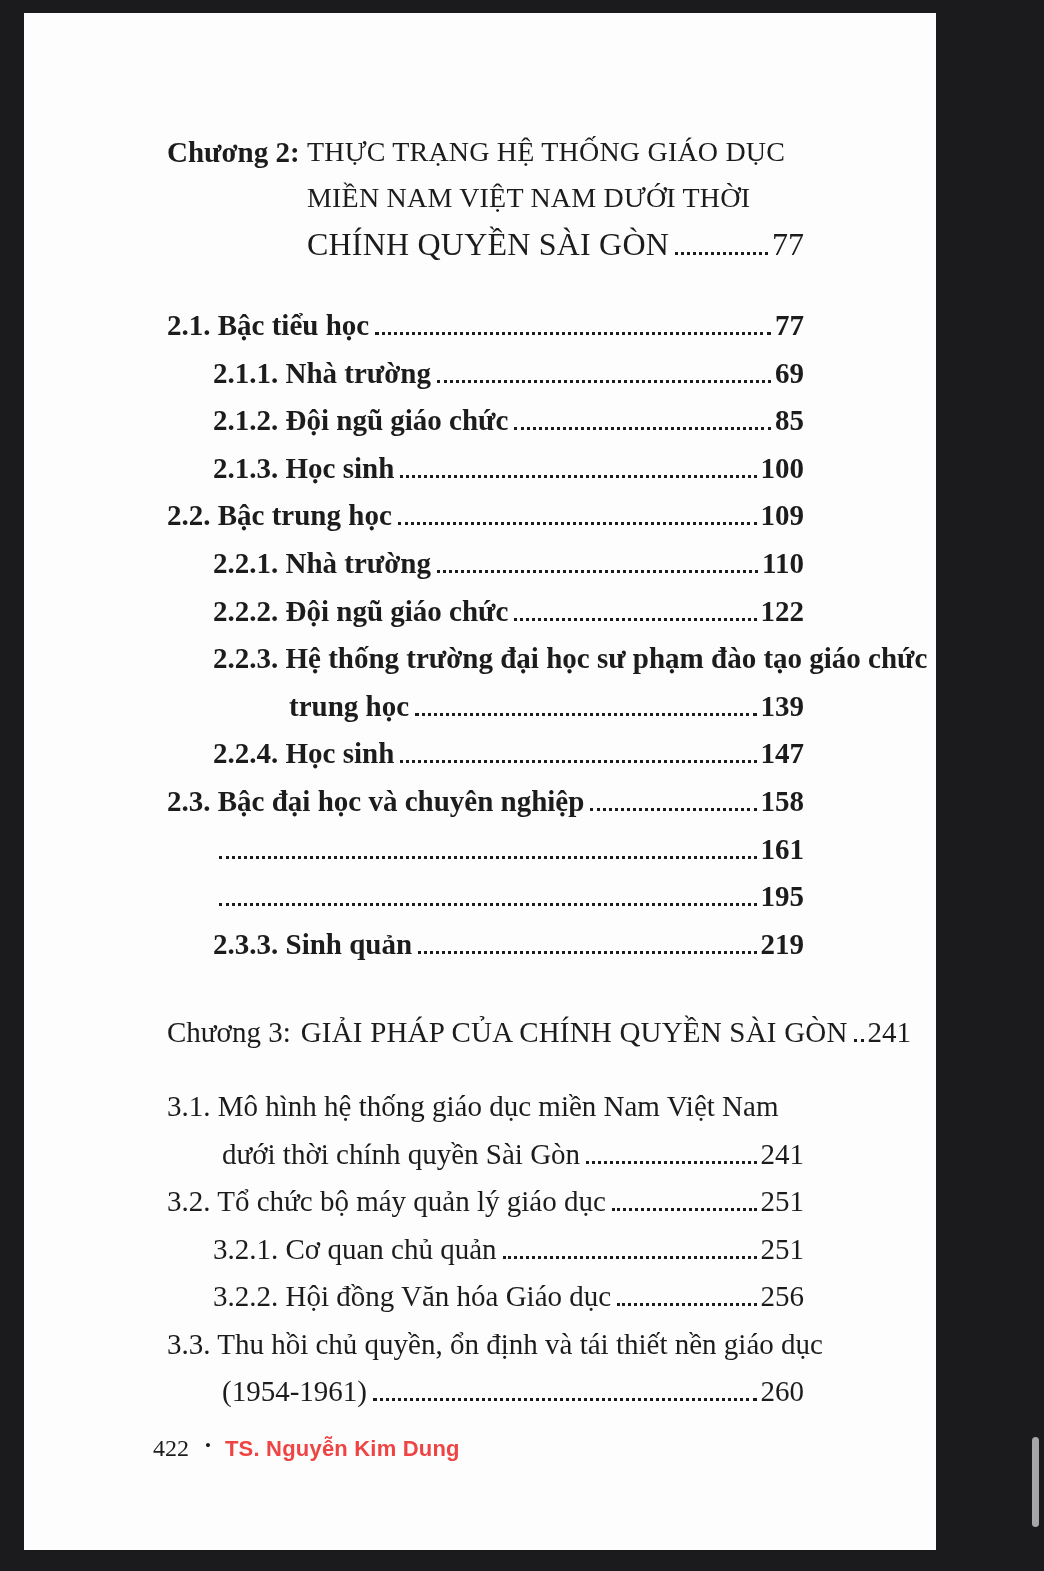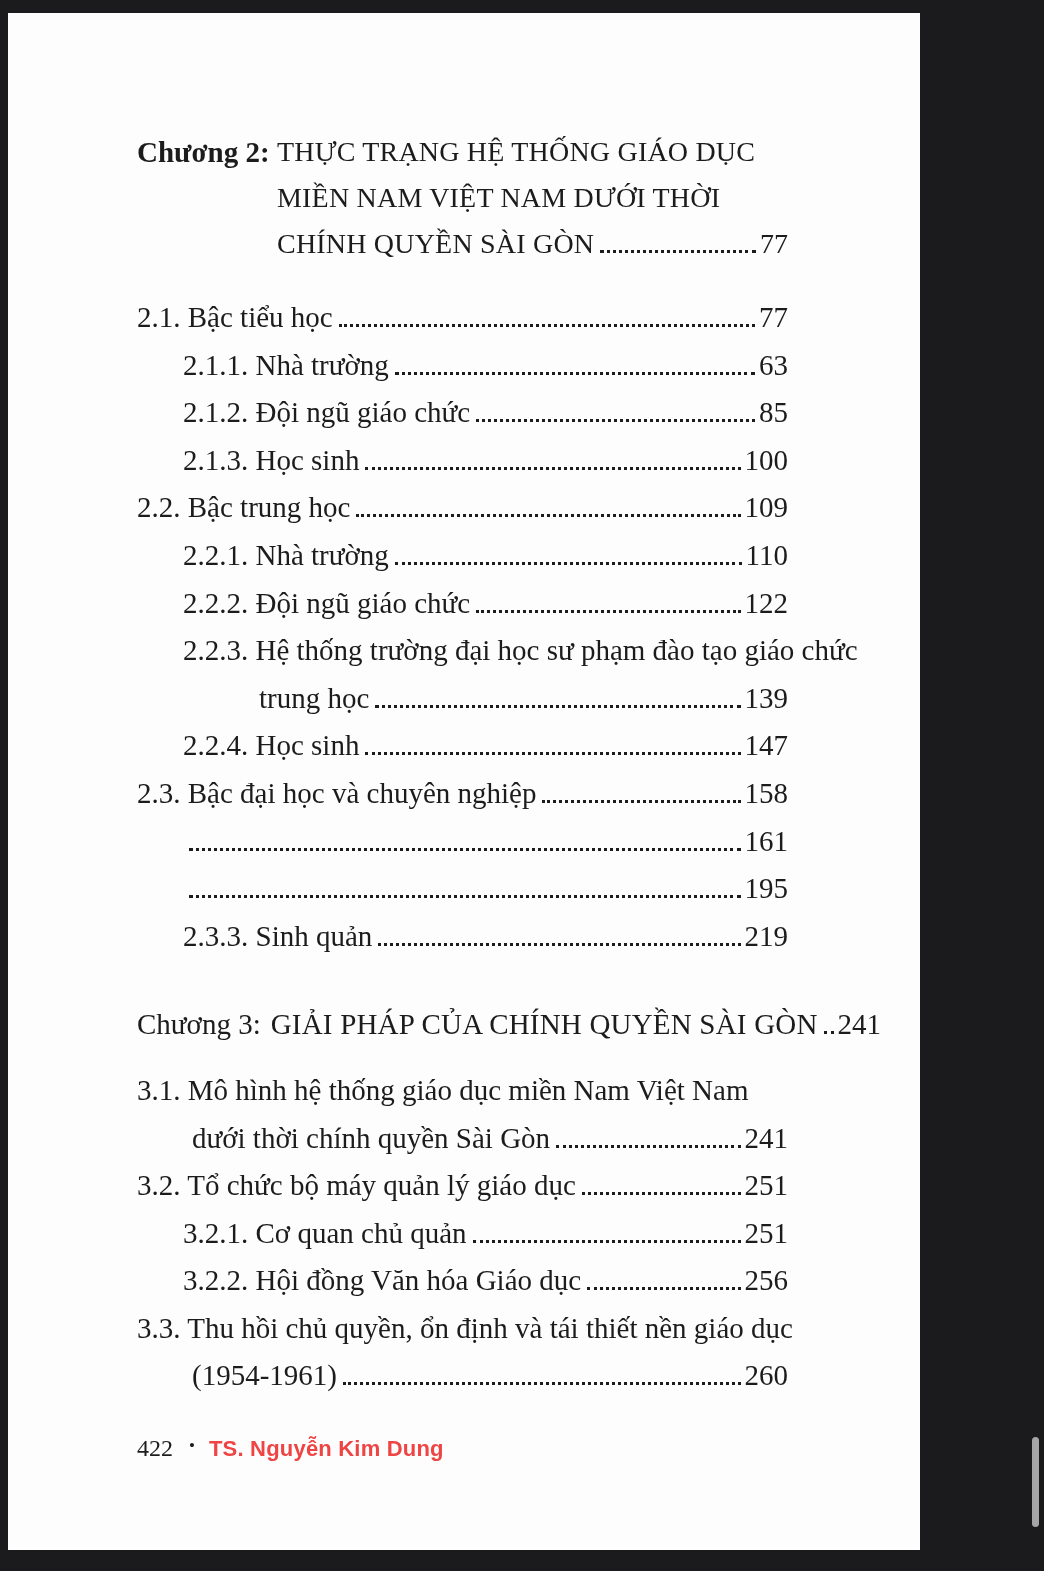--- a/index.html
+++ b/index.html
@@ -4,43 +4,44 @@
 <style>
   *{margin:0;padding:0;box-sizing:border-box}
   html,body{width:1044px;height:1571px}
   body{
     background:var(--frame,#1b1b1d);
     position:relative;overflow:hidden;
     font-family:"Liberation Serif","DejaVu Serif",serif;
     color:var(--text,#1c1c1c);
   }
   .page{
-    position:absolute;left:8px;top:13px;width:912px;height:1537px;
+    position:absolute;left:24px;top:13px;width:912px;height:1537px;
     background:var(--page,#fdfdfd);
+    padding-left:14px;
   }
   .content{padding:116px 132px 0 129px;}
   .row{display:flex;align-items:baseline;font-size:29px;line-height:47.6px;}
   .row .txt{white-space:pre;}
   .l1{padding-left:0}
   .l2{padding-left:46px}
   .cont-a{padding-left:122px}
   .cont-b{padding-left:55px}
   .dots{
     flex:1 1 auto;min-width:10px;height:4px;align-self:baseline;
     border-bottom:3px dotted var(--text,#1c1c1c);margin:0 4px 0 6px;
   }
   .pg{white-space:pre;text-align:right;}
   .chapter-head{position:relative;padding-left:140px;font-size:28px;line-height:46px;}
-  .chapter-head .row{font-size:28px;line-height:46px;}
+  .chapter-head .row{font-size:32px;line-height:46px;}
   .chapter-label{position:absolute;left:0;top:0;font-weight:bold;font-size:29px;}
   .caps{letter-spacing:.2px;}
-  .entries{margin-top:27px;}
+  .entries{margin-top:35px;font-weight:bold;}
   .ch3row{margin-top:41px;}
   .ch3label{font-weight:normal;font-size:29px;margin-right:10px;}
-  .entries2{margin-top:18px;}
+  .entries2{margin-top:26px;}
   .footer{position:absolute;left:129px;top:1422px;display:flex;align-items:baseline;}
   .fpage{font-size:24px;}
   .fbullet{font-size:17px;position:relative;top:-5px;margin:0 14px 0 16px;}
   .fauthor{
     font-family:"Liberation Sans","DejaVu Sans",sans-serif;
     font-weight:700;font-size:22px;letter-spacing:.2px;color:#ef4444;
   }
   .scroll-thumb{
     position:absolute;right:5px;top:1437px;width:7px;height:90px;
     border-radius:4px;background:var(--scrollbar,#a6a6a6);
@@ -65,21 +66,21 @@
 
     <div class="entries">
       <div class="row l1">
         <span class="txt">2.1. Bậc tiểu học</span>
         <span class="dots"></span>
         <span class="pg">77</span>
       </div>
       <div class="row l2">
         <span class="txt">2.1.1. Nhà trường</span>
         <span class="dots"></span>
-        <span class="pg">63</span>
+        <span class="pg">69</span>
       </div>
       <div class="row l2">
         <span class="txt">2.1.2. Đội ngũ giáo chức</span>
         <span class="dots"></span>
         <span class="pg">85</span>
       </div>
       <div class="row l2">
         <span class="txt">2.1.3. Học sinh</span>
         <span class="dots"></span>
         <span class="pg">100</span>

